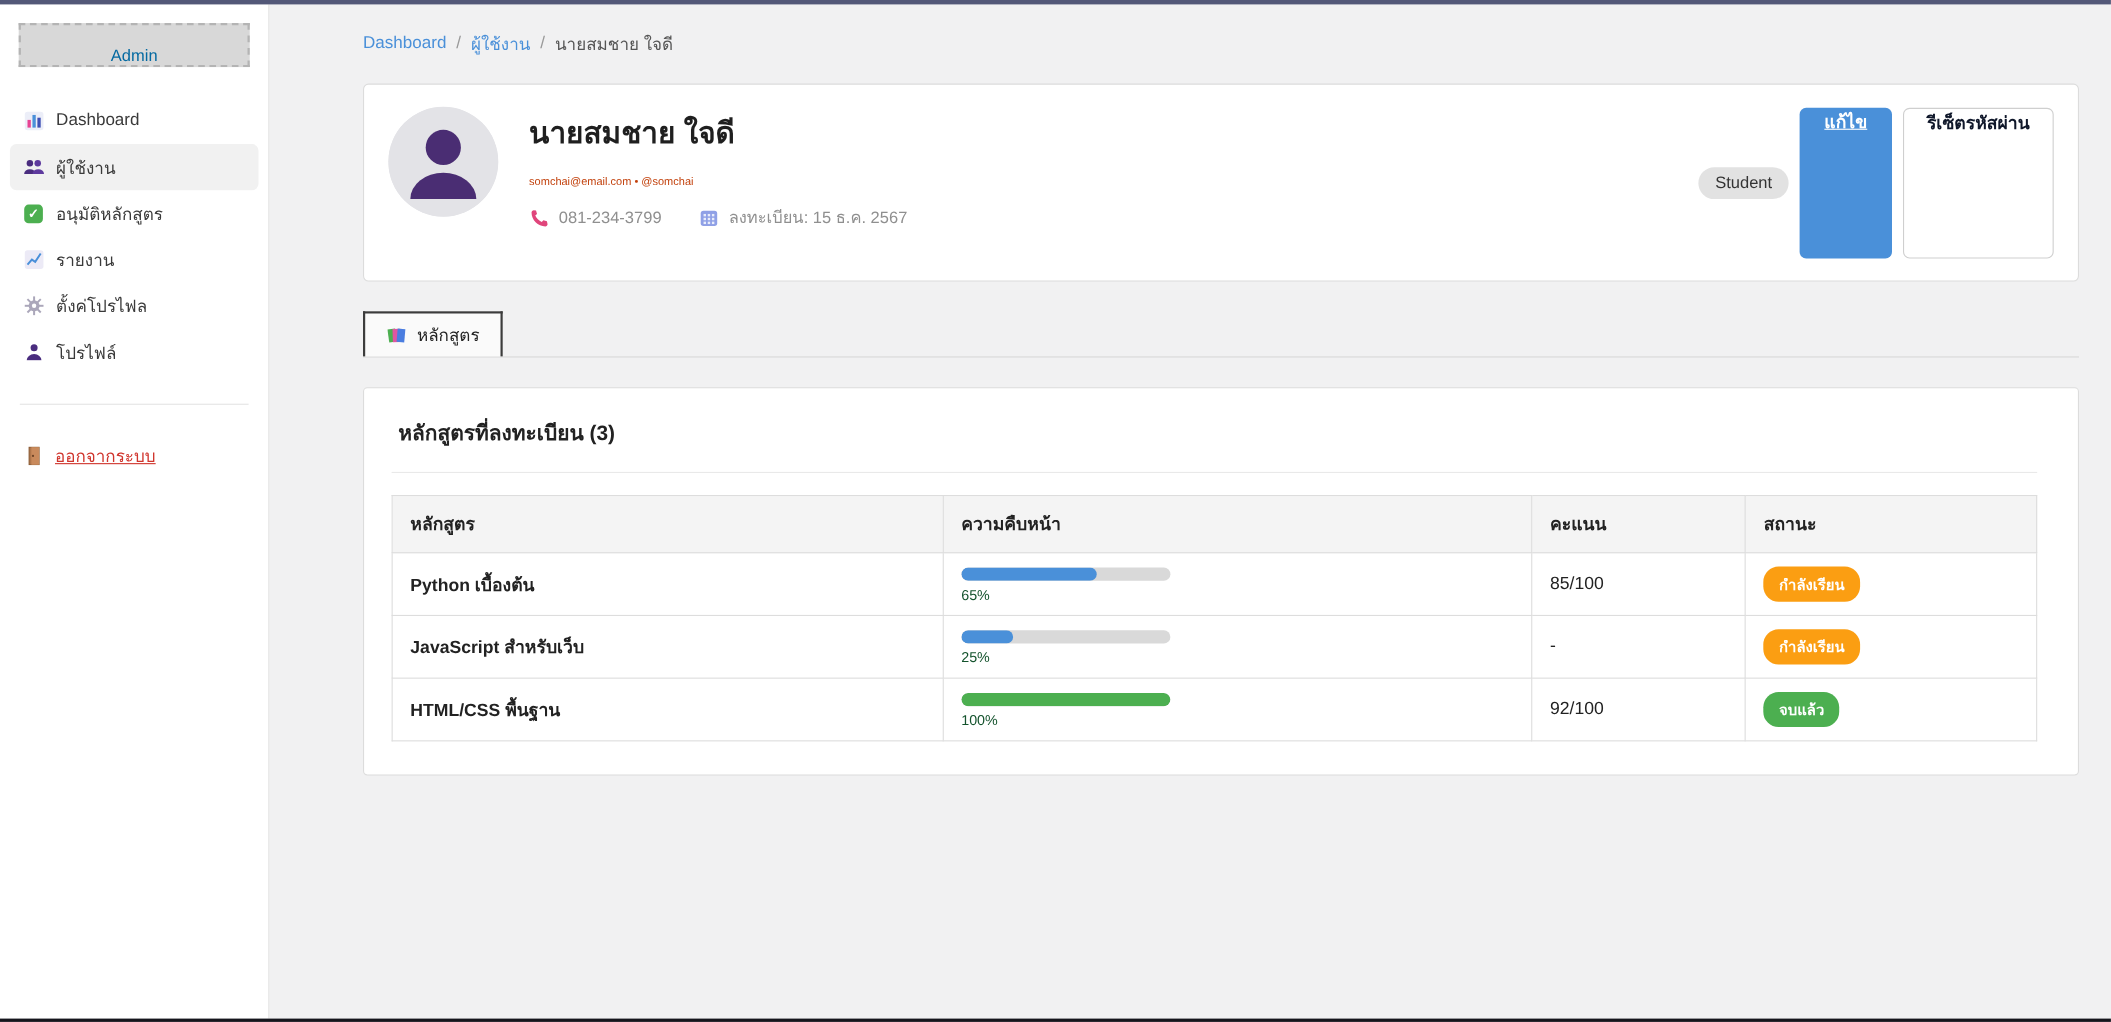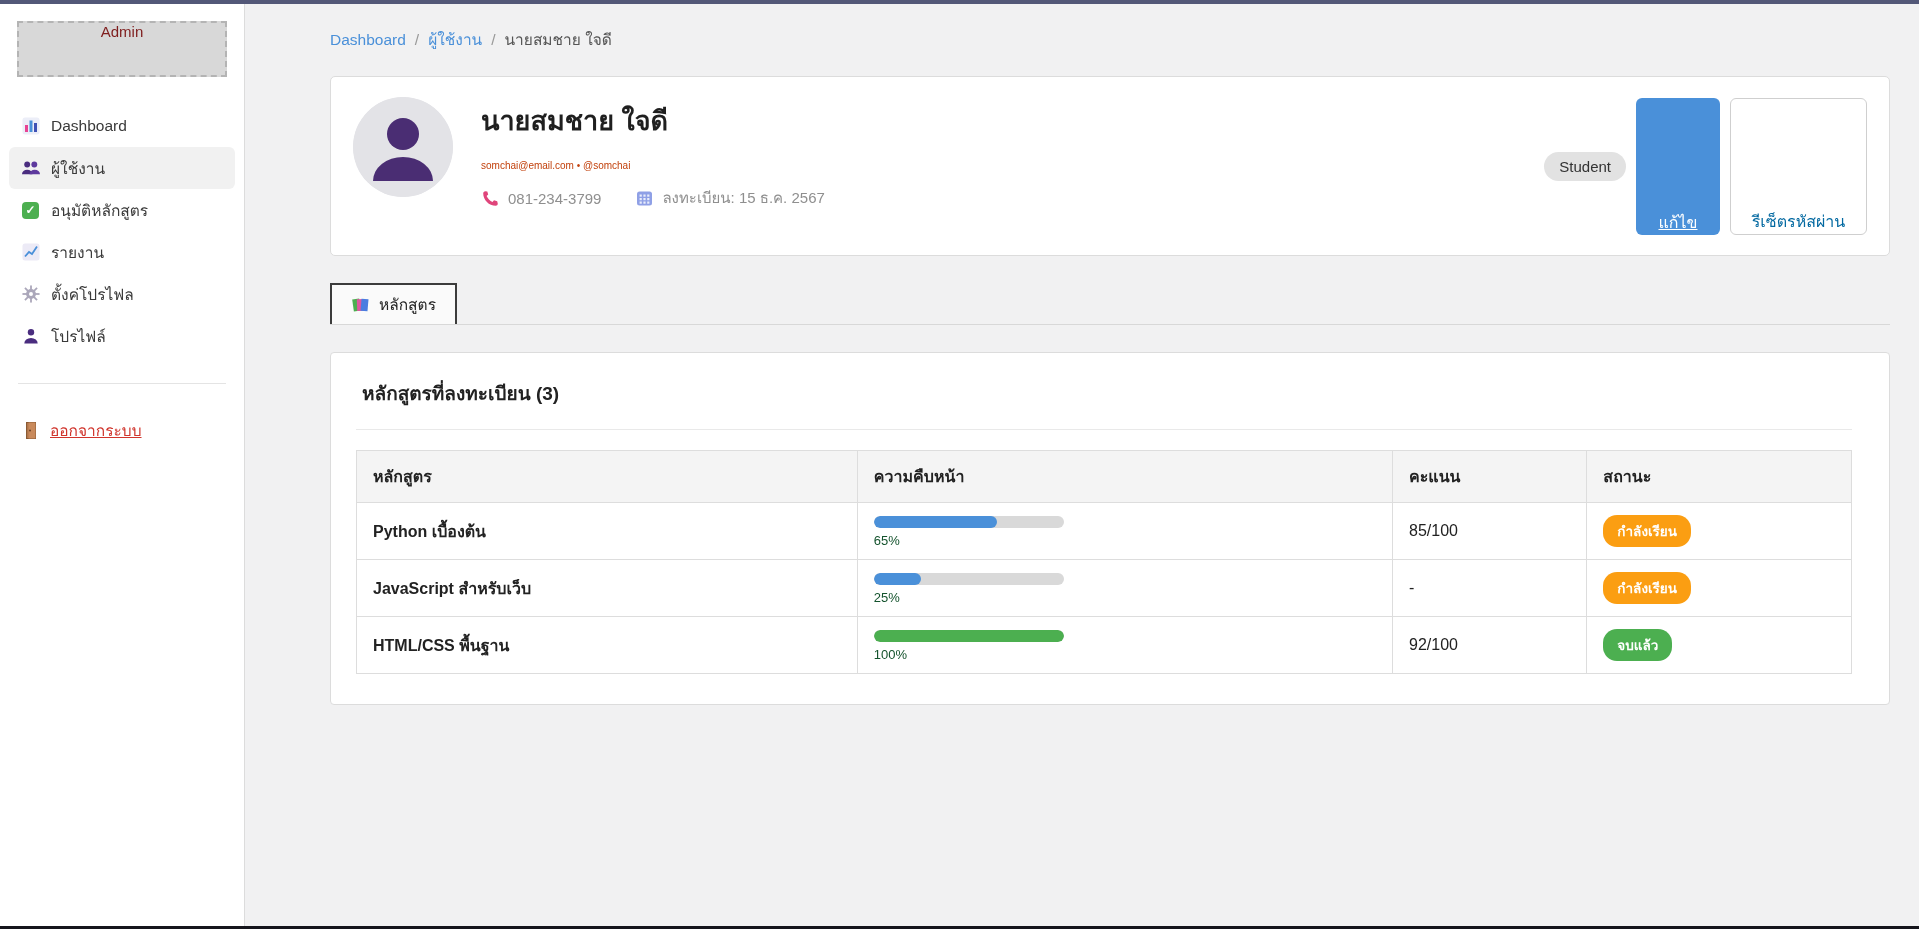--- a/index.html
+++ b/index.html
@@ -2,21 +2,21 @@
 <html><head>
 <meta charset="utf-8">
 <style>
   * { margin:0; padding:0; box-sizing:border-box; }
   html,body { width:1919px; height:929px; font-family:"Liberation Sans", sans-serif; background:#f1f1f2; overflow:hidden; }
   .topbar { position:absolute; top:0; left:0; width:100%; height:4px; background:#535878; z-index:5; }
   .bottombar { position:absolute; bottom:0; left:0; width:100%; height:3px; background:#15151c; z-index:5; }
 
   
   .sidebar { position:absolute; top:4px; bottom:3px; left:0; width:245px; background:#ffffff; border-right:1px solid #dcdcdc; }
-  .logo-box { margin:17px 17px 0 17px; height:56px; background:#d8d8d8; border:2px dashed #b4b4b4; display:flex; align-items:flex-start; justify-content:center; color:#7f1d1d; font-size:15px; }
+  .logo-box { margin:17px 17px 0 17px; height:40px; background:#d8d8d8; border:2px dashed #b4b4b4; display:flex; align-items:flex-end; justify-content:center; color:#0369a1; font-size:15px; }
   .nav { margin-top:28px; }
   .nav-item { display:flex; align-items:center; gap:11px; height:42px; margin:0 9px; padding:0 12px; font-size:15.5px; color:#3a3a3a; border-radius:6px; cursor:pointer; }
   .nav-item.active { background:#f1f1f1; }
   .icn { width:19px; height:19px; display:inline-flex; align-items:center; justify-content:center; flex:0 0 auto; }
   .check-sq { width:17px; height:17px; background:#4caf50; border-radius:4px; color:#fff; font-size:12px; font-weight:bold; display:flex; align-items:center; justify-content:center; }
   .side-divider { border:none; border-top:1px solid #e4e4e4; margin:26px 18px; }
   .logout { display:flex; align-items:center; gap:10px; margin:0 9px; padding:0 12px; height:40px; font-size:15.5px; color:#d0342c; cursor:pointer; }
   .logout .lbl { text-decoration:underline; }
 
   
@@ -27,24 +27,24 @@
 
   .profile-card { background:#fff; border:1px solid #dcdcdc; border-radius:5px; height:180px; display:flex; align-items:flex-start; padding:20px 22px; }
   .avatar { width:100px; height:100px; border-radius:50%; background:#e3e3e7; overflow:hidden; flex:0 0 auto; }
   .p-info { margin-left:28px; flex:1 1 auto; }
   .p-name { font-size:27px; font-weight:bold; color:#1f1f1f; margin-top:2px; }
   .p-email { margin-top:18px; font-size:10px; color:#c2410c; }
   .p-meta { margin-top:15px; display:flex; gap:34px; align-items:center; font-size:15px; color:#8f8f8f; }
   .meta-item { display:flex; align-items:center; gap:8px; }
   .p-actions { display:flex; align-items:center; gap:10px; height:100%; }
   .role-badge { background:#e2e2e2; color:#333; font-size:15px; padding:6px 15px; border-radius:16px; margin-right:0; }
-  .btn { border-radius:6px; height:137px; display:flex; align-items:flex-end; justify-content:center; font-size:16px; cursor:pointer; }
+  .btn { border-radius:6px; height:137px; display:flex; align-items:flex-start; justify-content:center; font-size:16px; cursor:pointer;font-weight:bold; }
   .btn-edit { width:84px; background:#4a90d9; color:#fff; border:none; }
   .btn-edit span { text-decoration:underline; }
-  .btn-reset { width:137px; background:#fff; color:#0369a1; border:1px solid #cfcfcf; }
+  .btn-reset { width:137px; background:#fff; color:#0f172a; border:1px solid #cfcfcf; }
 
   .tab-row { margin-top:27px; border-bottom:1px solid #d8d8d8; height:42px; display:flex; }
   .tab { display:inline-flex; align-items:center; gap:9px; padding:0 19px; background:#fafafa; border:2px solid #3c3c3c; border-bottom:none; font-size:15.5px; color:#222; cursor:pointer; }
 
   .courses-card { margin-top:27px; background:#fff; border:1px solid #dcdcdc; border-radius:4px; padding:25px 37px 30px 25px; }
   .courses-title { font-size:19px; font-weight:bold; color:#222; padding-left:6px; }
   .courses-hr { border:none; border-top:1px solid #e9e9e9; margin:21px 0 20px 0; }
   table.courses { width:100%; border-collapse:collapse; }
   table.courses th, table.courses td { border:1px solid #ddd; text-align:left; }
   table.courses th { background:#f4f4f4; font-size:16px; font-weight:bold; color:#222; padding:13px 16px; }

